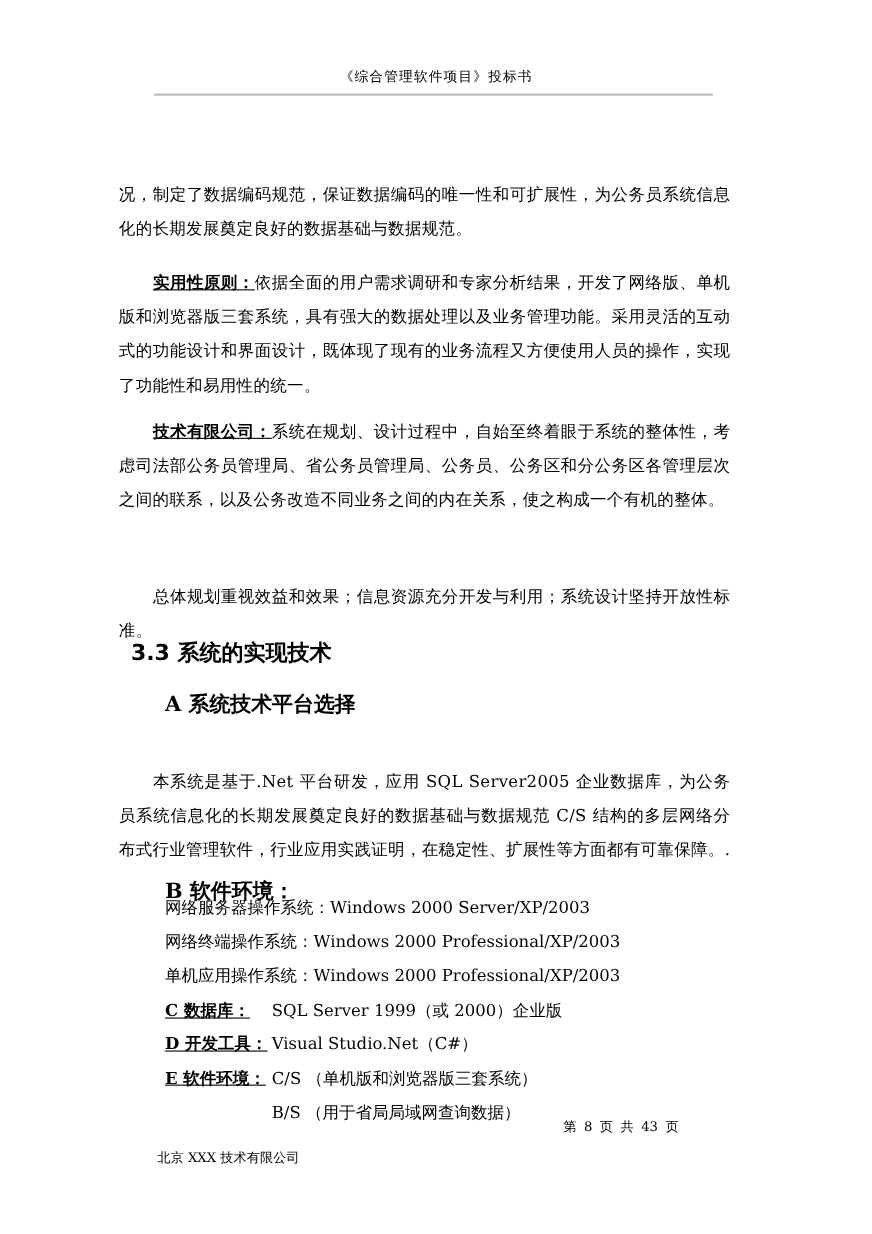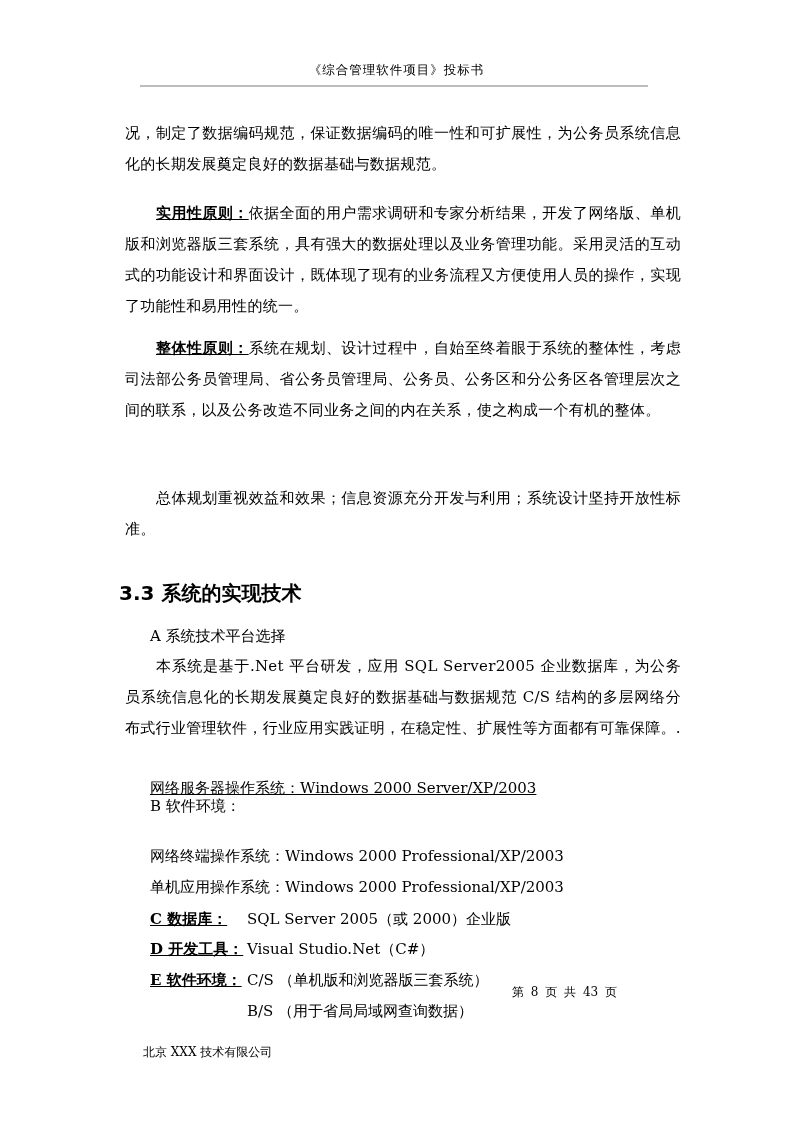--- a/index.html
+++ b/index.html
@@ -1,61 +1,61 @@
 <!DOCTYPE html>
 <html><head>
   <meta charset="utf-8">
   <style>
     html, body { margin: 0; padding: 0; background: #ffffff; }
     body { width: 793px; height: 1122px; position: relative; overflow: hidden;
            font-family: "DejaVu Serif", "Liberation Serif", serif; color: #000; }
     .header-title { position: absolute; top: 62px; left: 0; width: 793px; text-align: center;
                     font-size: 12.5px; letter-spacing: 1px; }
     .header-rule { position: absolute; top: 85px; left: 140px; width: 508px; height: 2px; background: #bdbdbd; }
-    .para { position: absolute; left: 125px; width: 556px; font-size: 15px; line-height: 31px;
-            text-align: justify; letter-spacing: 0.3px; }
+    .para { position: absolute; left: 108px; width: 556px; font-size: 15px; line-height: 31px;
+            text-align: justify; letter-spacing: 0.3px; margin-top: 44px; }
     .indent { text-indent: 31px; }
     .bold { font-weight: bold; text-decoration: underline; }
     .heading { position: absolute; left: 119px; font-size: 20px; font-weight: bold;
                font-family: "DejaVu Sans", "Liberation Sans", sans-serif; }
-    .subhead { position: absolute; left: 150px; font-size: 15px; font-weight: normal; }
+    .subhead { position: absolute; left: 150px; font-size: 19px; font-weight: bold; }
     .line { position: absolute; left: 150px; font-size: 15px; white-space: nowrap; }
     .line .val { position: absolute; left: 97px; white-space: nowrap; }
     .footer-left { position: absolute; top: 1044px; left: 143px; font-size: 12px; }
-    .footer-right { position: absolute; top: 984px; left: 512px; font-size: 12px; word-spacing: 3px; }
+    .footer-right { position: absolute; top: 1016px; left: 512px; font-size: 12px; word-spacing: 3px; }
   </style>
 </head>
 <body>
 
 <div>
   <div class="header-title">《综合管理软件项目》投标书</div>
   <div class="header-rule"></div>
 </div>
 
 <div class="para" style="top:118px;">况，制定了数据编码规范，保证数据编码的唯一性和可扩展性，为公务员系统信息化的长期发展奠定良好的数据基础与数据规范。</div>
 
 <div class="para indent" style="top:198px;"><span class="bold">实用性原则：</span><span>依据全面的用户需求调研和专家分析结果，开发了网络版、单机版和浏览器版三套系统，具有强大的数据处理以及业务管理功能。采用灵活的互动式的功能设计和界面设计，既体现了现有的业务流程又方便使用人员的操作，实现了功能性和易用性的统一。</span></div>
 
-<div class="para indent" style="top:333px;"><span class="bold">整体性原则：</span><span>系统在规划、设计过程中，自始至终着眼于系统的整体性，考虑司法部公务员管理局、省公务员管理局、公务员、公务区和分公务区各管理层次之间的联系，以及公务改造不同业务之间的内在关系，使之构成一个有机的整体。</span></div>
+<div class="para indent" style="top:333px;"><span class="bold">技术有限公司：</span><span>系统在规划、设计过程中，自始至终着眼于系统的整体性，考虑司法部公务员管理局、省公务员管理局、公务员、公务区和分公务区各管理层次之间的联系，以及公务改造不同业务之间的内在关系，使之构成一个有机的整体。</span></div>
 
 <div class="para indent" style="top:483px;">总体规划重视效益和效果；信息资源充分开发与利用；系统设计坚持开放性标准。</div>
 
 <div class="heading" style="top:580px;">3.3 系统的实现技术</div>
 
 <div class="subhead" style="top:627px;">A 系统技术平台选择</div>
 <div class="para indent" style="top:651px;">本系统是基于.Net 平台研发，应用 SQL Server2005 企业数据库，为公务员系统信息化的长期发展奠定良好的数据基础与数据规范 C/S 结构的多层网络分布式行业管理软件，行业应用实践证明，在稳定性、扩展性等方面都有可靠保障。.</div>
 
 <div class="subhead" style="top:797px;">B 软件环境：</div>
-<div class="line" style="top:779px;text-decoration:underline;">网络服务器操作系统：Windows 2000 Server/XP/2003</div>
+<div class="line" style="top:816px;">网络服务器操作系统：Windows 2000 Server/XP/2003</div>
 <div class="line" style="top:847px;">网络终端操作系统：Windows 2000 Professional/XP/2003</div>
 <div class="line" style="top:878px;">单机应用操作系统：Windows 2000 Professional/XP/2003</div>
 
 <div class="line" style="top:910px;">
   <span class="bold">C 数据库：</span>
-  <span class="val">SQL Server 2005（或 2000）企业版</span>
+  <span class="val">SQL Server 1999（或 2000）企业版</span>
 </div>
 <div class="line" style="top:940px;">
   <span class="bold">D 开发工具：</span>
   <span class="val">Visual Studio.Net（C#）</span>
 </div>
 <div class="line" style="top:971px;">
   <span class="bold">E 软件环境：</span>
   <span class="val">C/S  （单机版和浏览器版三套系统）</span>
 </div>
 <div class="line" style="top:1002px;">

